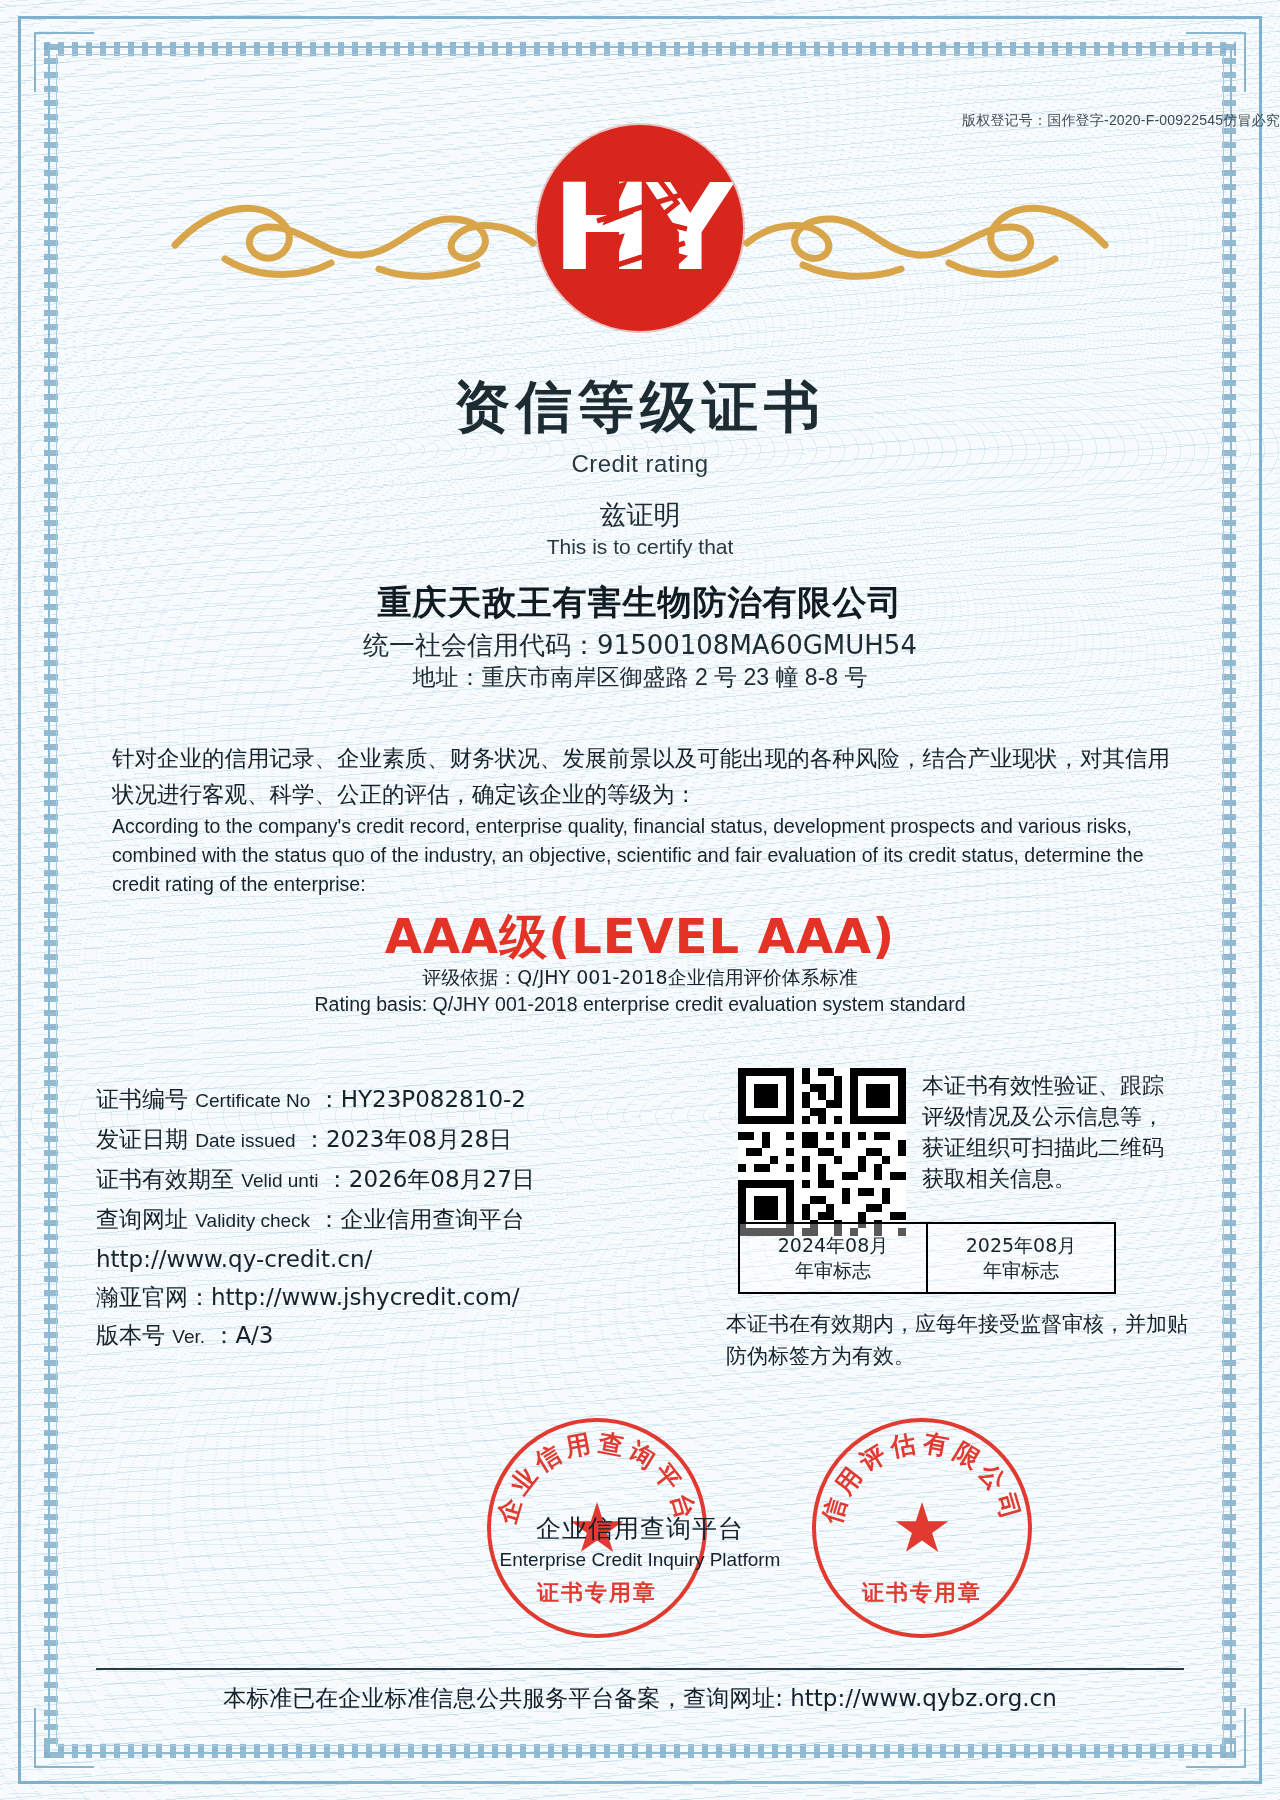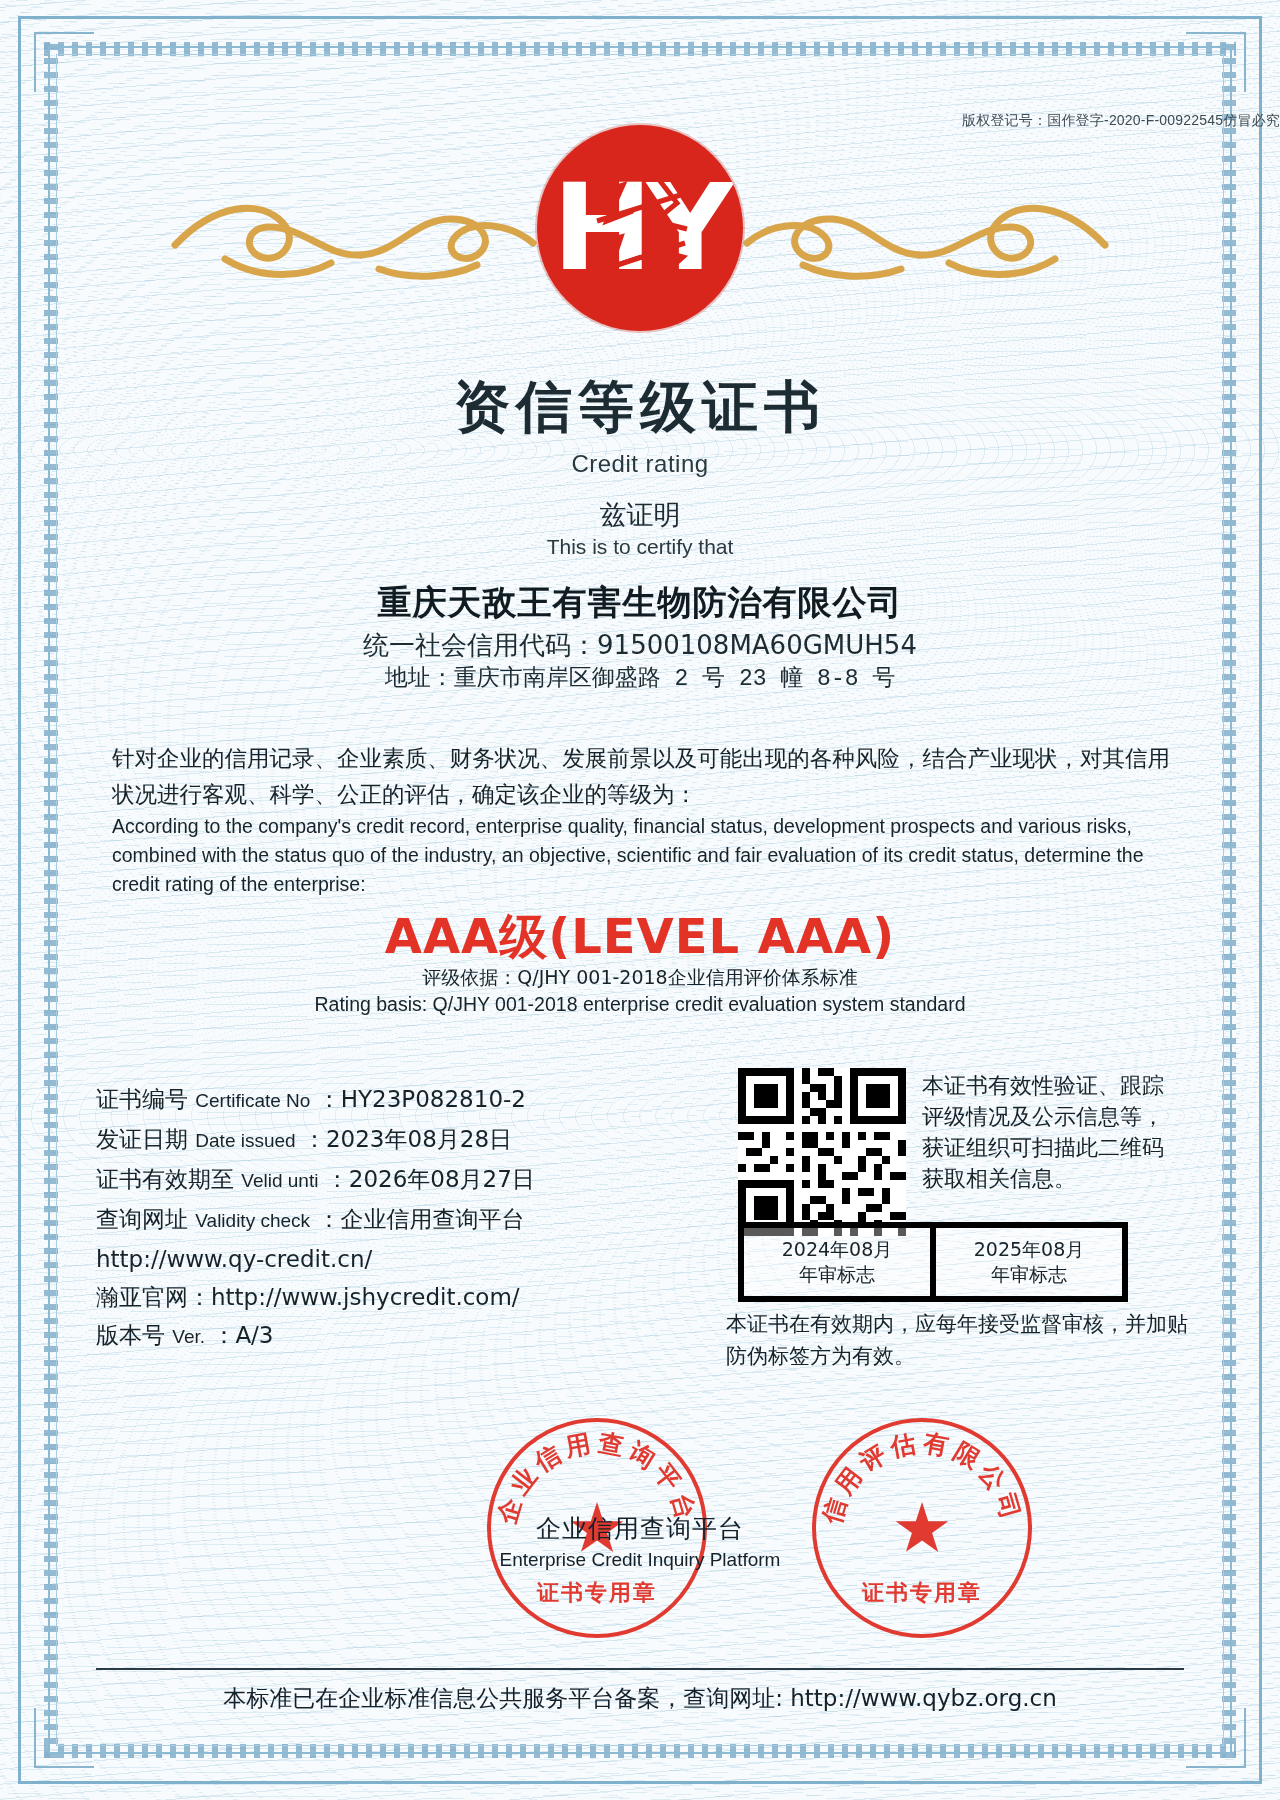--- a/index.html
+++ b/index.html
@@ -209,21 +209,21 @@
     font-size: 26px;
     color: #1d2b33;
     font-family: "DejaVu Sans", sans-serif;
   }
   .address {
     position: absolute;
     top: 662px; left: 0; right: 0;
     text-align: center;
     font-size: 23px;
     color: #1d2b33;
-    font-family: Liberation Mono, monospace;
+    font-family: Liberation Sans, sans-serif;
   }
 
   
   .para-cn {
     position: absolute;
     top: 740px;
     left: 112px; right: 110px;
     font-size: 22.5px;
     line-height: 36px;
     color: #16232a;
@@ -304,21 +304,21 @@
   
   .annual-row {
     position: absolute;
     top: 1222px;
     left: 738px;
     display: flex;
   }
   .annual-box {
     width: 186px;
     height: 68px;
-    border: 6px solid #000000;
+    border: 2px solid #000000;
     display: flex;
     flex-direction: column;
     align-items: center;
     justify-content: center;
     font-size: 19px;
     line-height: 25px;
     color: #16232a;
     background: rgba(255,255,255,.35);
     font-family: "DejaVu Sans", sans-serif;
   }

